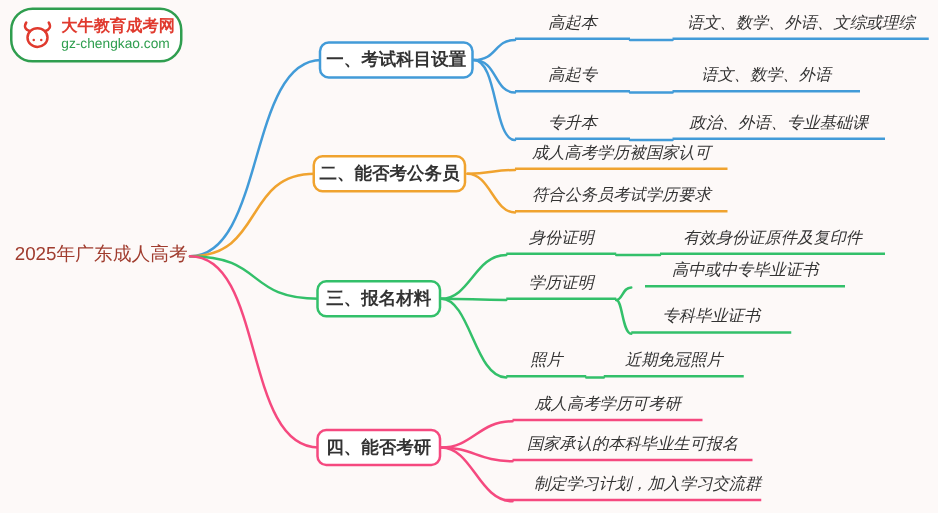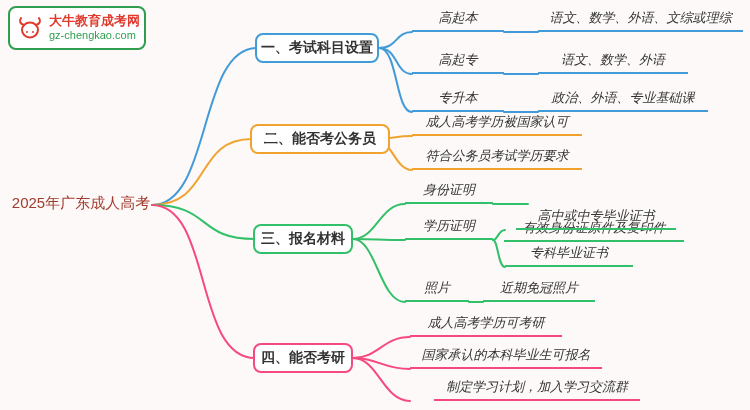--- a/index.html
+++ b/index.html
@@ -26,21 +26,21 @@
     white-space:nowrap;line-height:19px;font-style:italic;}
   .u1{border-color:var(--blue);}
   .u2{border-color:var(--orange);}
   .u3{border-color:var(--green);}
   .u4{border-color:var(--pink);}
 
   #root-node{position:absolute;left:10px;top:194px;width:142px;text-align:center;
     font-size:15px;font-weight:400;color:var(--root-text);white-space:nowrap;}
 
   #logo{position:absolute;left:8px;top:6px;width:138px;box-sizing:border-box;
-    border:2px solid var(--logo-green);border-radius:8px;background:#fff;
+    border:2px solid var(--logo-green);border-radius:18px;background:#fff;
     display:flex;align-items:center;gap:6px;padding:5px 7px;}
   #logo .logo-texts{display:flex;flex-direction:column;line-height:1.25;}
   #logo .logo-title{color:var(--logo-red);font-weight:700;font-size:13px;white-space:nowrap;}
   #logo .logo-domain{color:var(--logo-green);font-size:11px;white-space:nowrap;}
   #logo svg{flex:0 0 auto;}
 </style>
 </head>
 <body>
 
 <div id="canvas">
@@ -95,31 +95,31 @@
   <div id="root-node">2025年广东成人高考</div>
 
   <div class="branch-node b1" style="left:255px;top:33px;width:124px;height:30px;">一、考试科目设置</div>
   <div class="leaf u1" style="left:412px;top:8px;width:92px;">高起本</div>
   <div class="leaf u1" style="left:538px;top:8px;width:205px;">语文、数学、外语、文综或理综</div>
   <div class="leaf u1" style="left:412px;top:50px;width:92px;">高起专</div>
   <div class="leaf u1" style="left:538px;top:50px;width:150px;">语文、数学、外语</div>
   <div class="leaf u1" style="left:412px;top:88px;width:92px;">专升本</div>
   <div class="leaf u1" style="left:538px;top:88px;width:170px;">政治、外语、专业基础课</div>
 
-  <div class="branch-node b2" style="left:250px;top:124px;width:140px;height:30px;">二、能否考公务员</div>
+  <div class="branch-node b2" style="left:250px;top:124px;width:123px;height:30px;">二、能否考公务员</div>
   <div class="leaf u2" style="left:412px;top:112px;width:170px;">成人高考学历被国家认可</div>
   <div class="leaf u2" style="left:412px;top:146px;width:170px;">符合公务员考试学历要求</div>
 
   <div class="branch-node b3" style="left:253px;top:224px;width:100px;height:30px;">三、报名材料</div>
   <div class="leaf u3" style="left:405px;top:180px;width:88px;">身份证明</div>
-  <div class="leaf u3" style="left:504px;top:180px;width:180px;margin-top:38px;">有效身份证原件及复印件</div>
+  <div class="leaf u3" style="left:528px;top:180px;width:180px;">有效身份证原件及复印件</div>
   <div class="leaf u3" style="left:405px;top:216px;width:88px;">学历证明</div>
   <div class="leaf u3" style="left:516px;top:206px;width:160px;">高中或中专毕业证书</div>
   <div class="leaf u3" style="left:505px;top:243px;width:128px;">专科毕业证书</div>
   <div class="leaf u3" style="left:405px;top:278px;width:64px;">照片</div>
   <div class="leaf u3" style="left:483px;top:278px;width:112px;">近期免冠照片</div>
 
   <div class="branch-node b4" style="left:253px;top:343px;width:100px;height:30px;">四、能否考研</div>
   <div class="leaf u4" style="left:410px;top:313px;width:152px;">成人高考学历可考研</div>
   <div class="leaf u4" style="left:410px;top:345px;width:192px;">国家承认的本科毕业生可报名</div>
-  <div class="leaf u4" style="left:434px;top:377px;width:206px;">制定学习计划，加入学习交流群</div>
+  <div class="leaf u4" style="left:403px;top:377px;width:206px;text-align:right;">制定学习计划，加入学习交流群</div>
 
 </div>
 
 </body></html>

